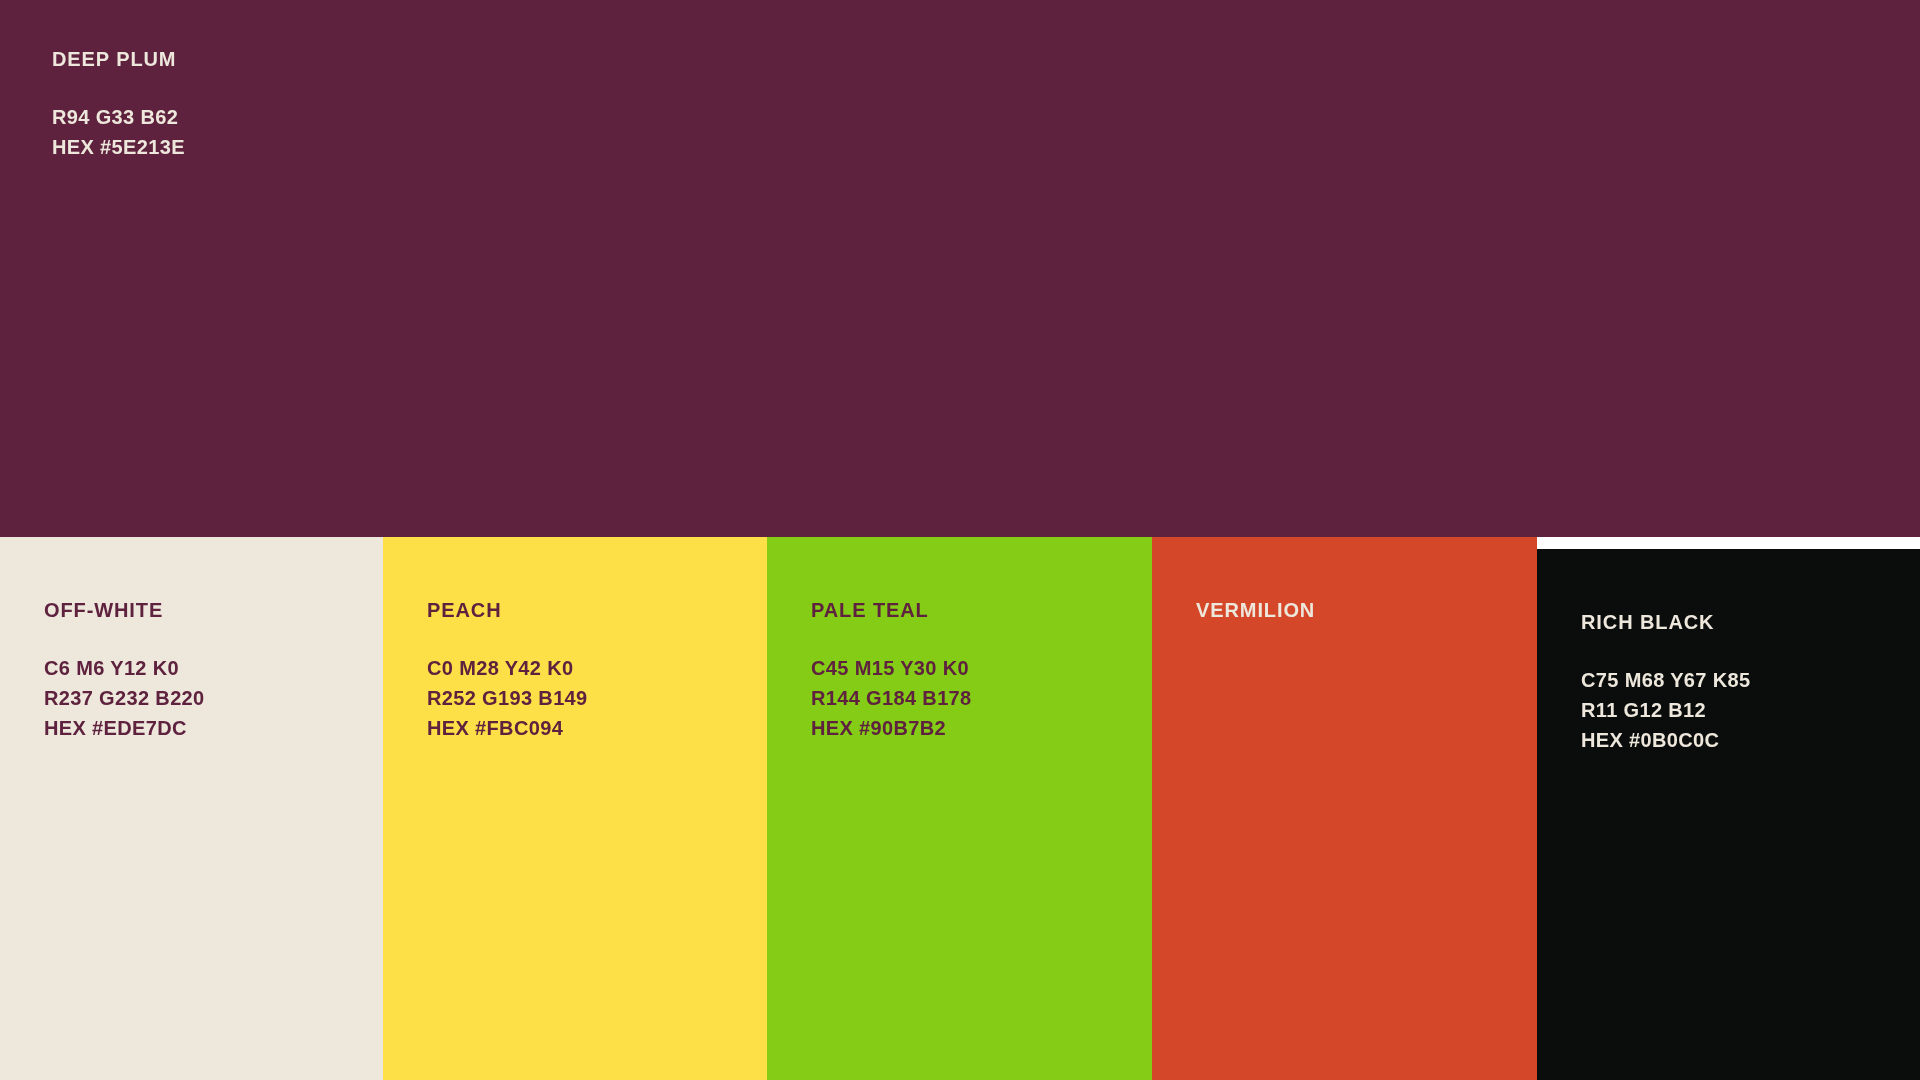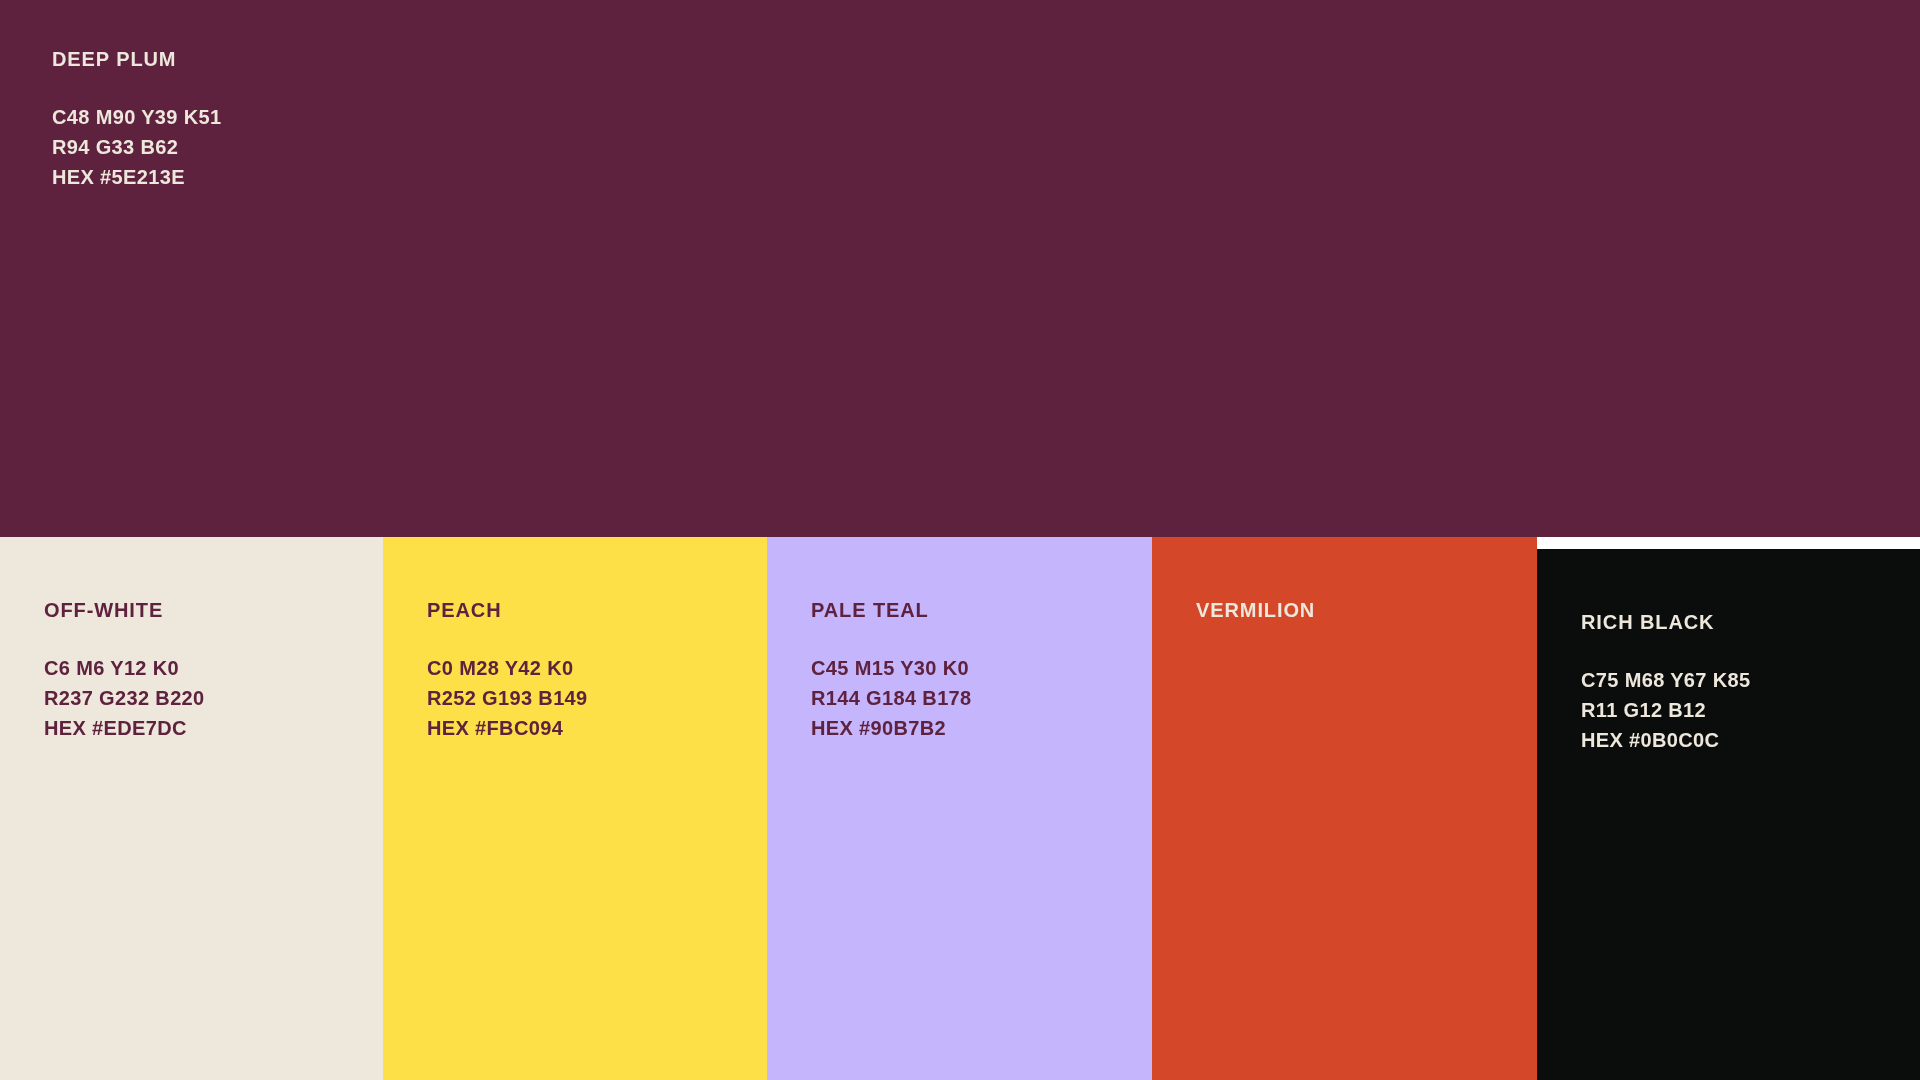--- a/index.html
+++ b/index.html
@@ -85,21 +85,20 @@
 </style>
 </head>
 <body style="background: rgb(255, 255, 255);">
 
 <div id="palette-page">
 
   <section class="hero-swatch" style="background: rgb(94, 33, 62); color: rgb(237, 231, 220);">
     <div class="swatch-info">
       <div class="swatch-name">DEEP PLUM</div>
       <div class="swatch-values">
-        <div>C48 M90 Y39 K51</div>
         <div>R94 G33 B62</div>
         <div>HEX #5E213E</div>
       </div>
     </div>
   </section>
 
   <section class="swatch-row">
 
     <div class="swatch" style="background: rgb(237, 231, 220); color: rgb(94, 33, 62);">
       <div class="swatch-info">
@@ -116,21 +115,21 @@
       <div class="swatch-info">
         <div class="swatch-name">PEACH</div>
         <div class="swatch-values">
           <div>C0 M28 Y42 K0</div>
           <div>R252 G193 B149</div>
           <div>HEX #FBC094</div>
         </div>
       </div>
     </div>
 
-    <div class="swatch" style="background: #c4b5fd; color: rgb(94, 33, 62);">
+    <div class="swatch" style="background: #84cc16; color: rgb(94, 33, 62);">
       <div class="swatch-info">
         <div class="swatch-name">PALE TEAL</div>
         <div class="swatch-values">
           <div>C45 M15 Y30 K0</div>
           <div>R144 G184 B178</div>
           <div>HEX #90B7B2</div>
         </div>
       </div>
     </div>
 

